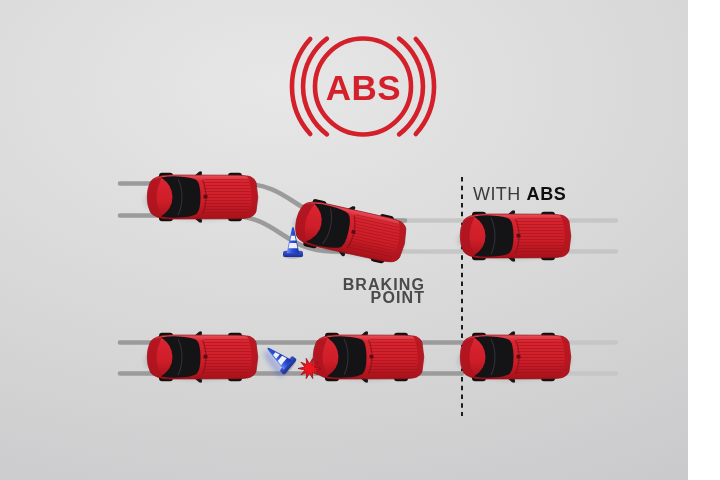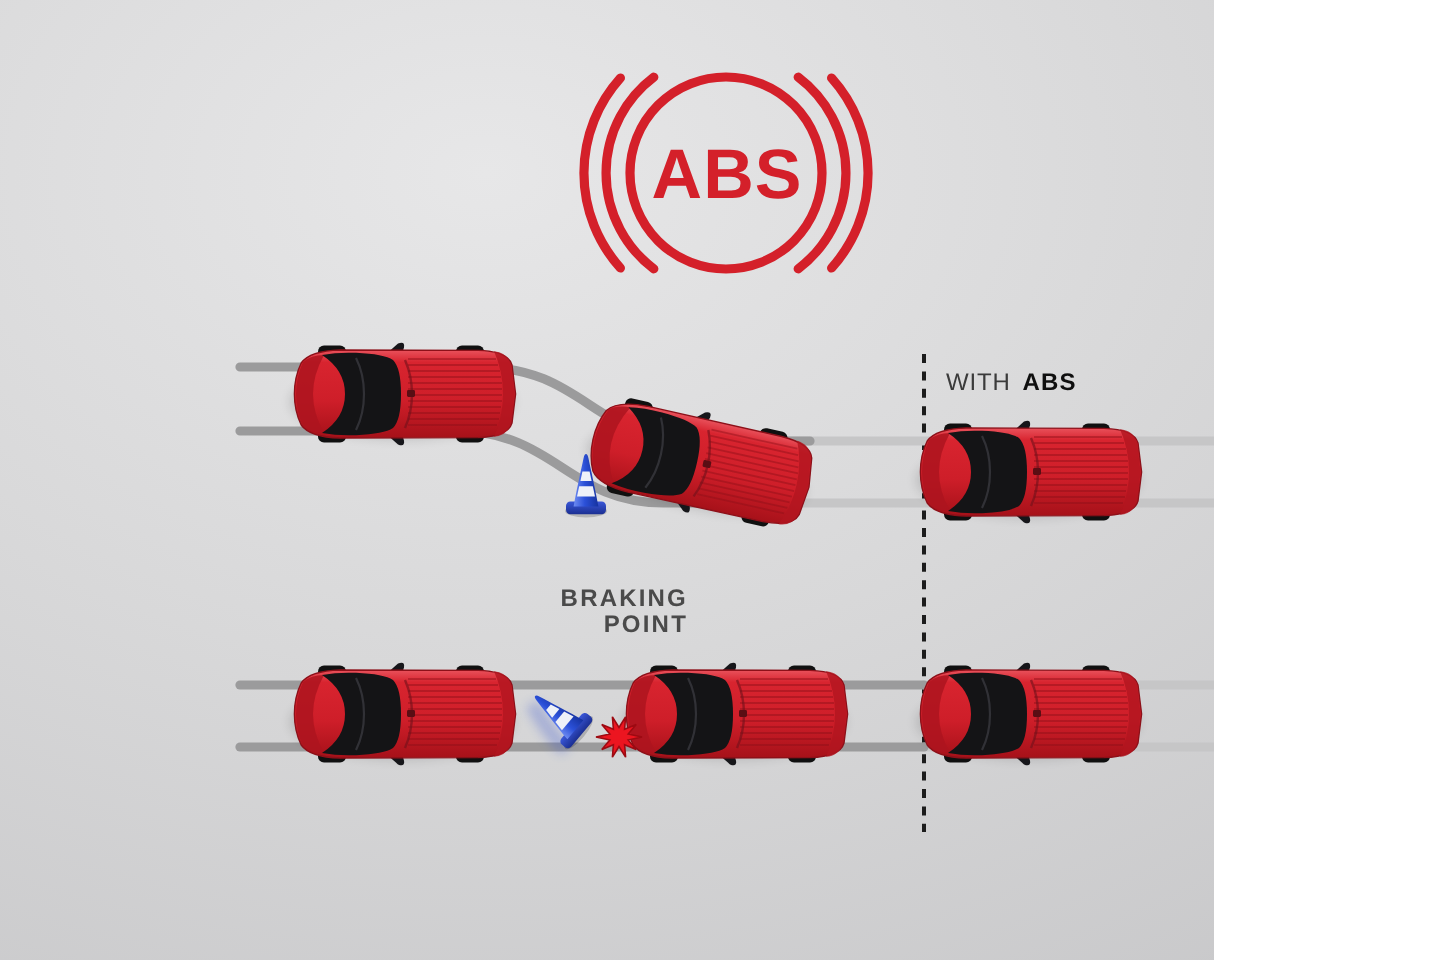--- a/index.html
+++ b/index.html
@@ -1,31 +1,31 @@
 <!DOCTYPE html>
 <html><head>
 <meta charset="utf-8">
 <style>
   html,body{margin:0;padding:0;}
   #stage{
-    position:relative;width:607px;height:480px;overflow:hidden;
+    position:relative;width:688px;height:480px;overflow:hidden;
     font-family:"Liberation Sans",sans-serif;
     background:radial-gradient(130% 115% at 40% 18%, #e7e7e8 0%, #d8d8d9 45%, #c4c4c6 100%);
   }
   #stage svg{position:absolute;left:0;top:0;}
   .overlay{position:absolute;white-space:nowrap;}
-  .scenario-label{font-size:12px;letter-spacing:.4px;color:#3b3b3b;}
+  .scenario-label{font-size:18px;letter-spacing:.4px;color:#3b3b3b;}
   .scenario-label .bold{font-weight:bold;color:#0f0f0f;margin-left:6px;letter-spacing:.6px;}
   #logo-text{
     left:321px;top:68px;width:85px;text-align:center;
     font-size:35px;font-weight:bold;color:#d4202a;letter-spacing:.5px;
   }
   #braking-label{
     right:263px;top:279px;text-align:right;
-    font-size:12px;line-height:12.5px;letter-spacing:1.1px;color:#4a4a4a;font-weight:bold;margin-top:14px;
+    font-size:16px;line-height:12.5px;letter-spacing:1.1px;color:#4a4a4a;font-weight:bold;
   }
   #with-label{left:473px;top:184px;}
   #without-label{left:473px;top:305px;}
 </style>
 </head>
 <body>
 
 <div id="stage">
 
   <svg width="720" height="480" viewBox="0 0 720 480">

